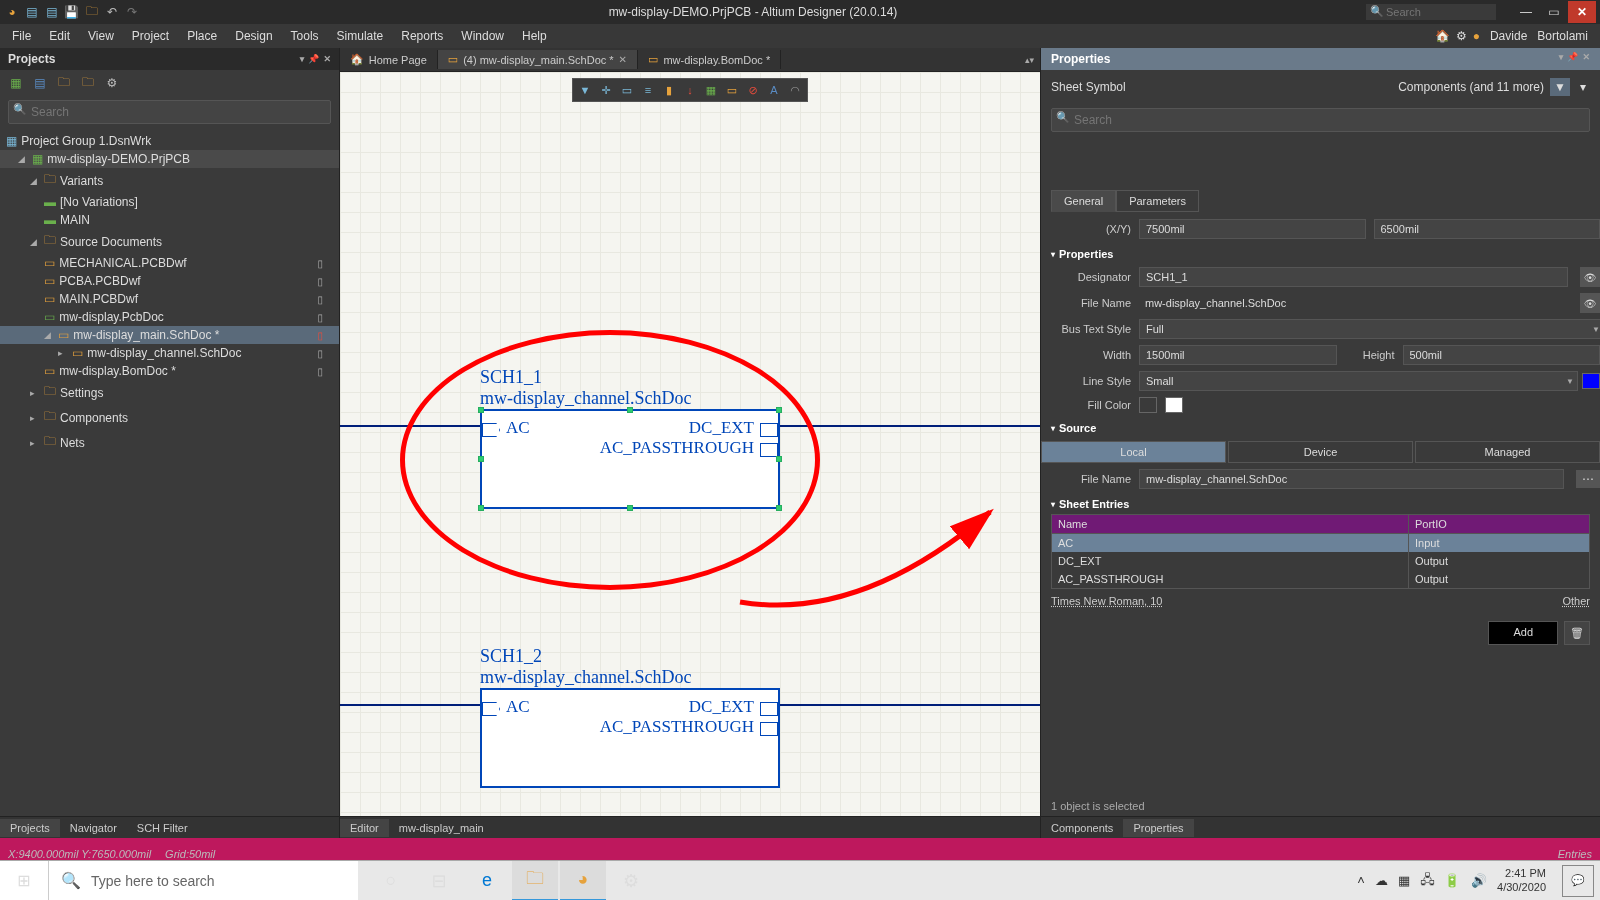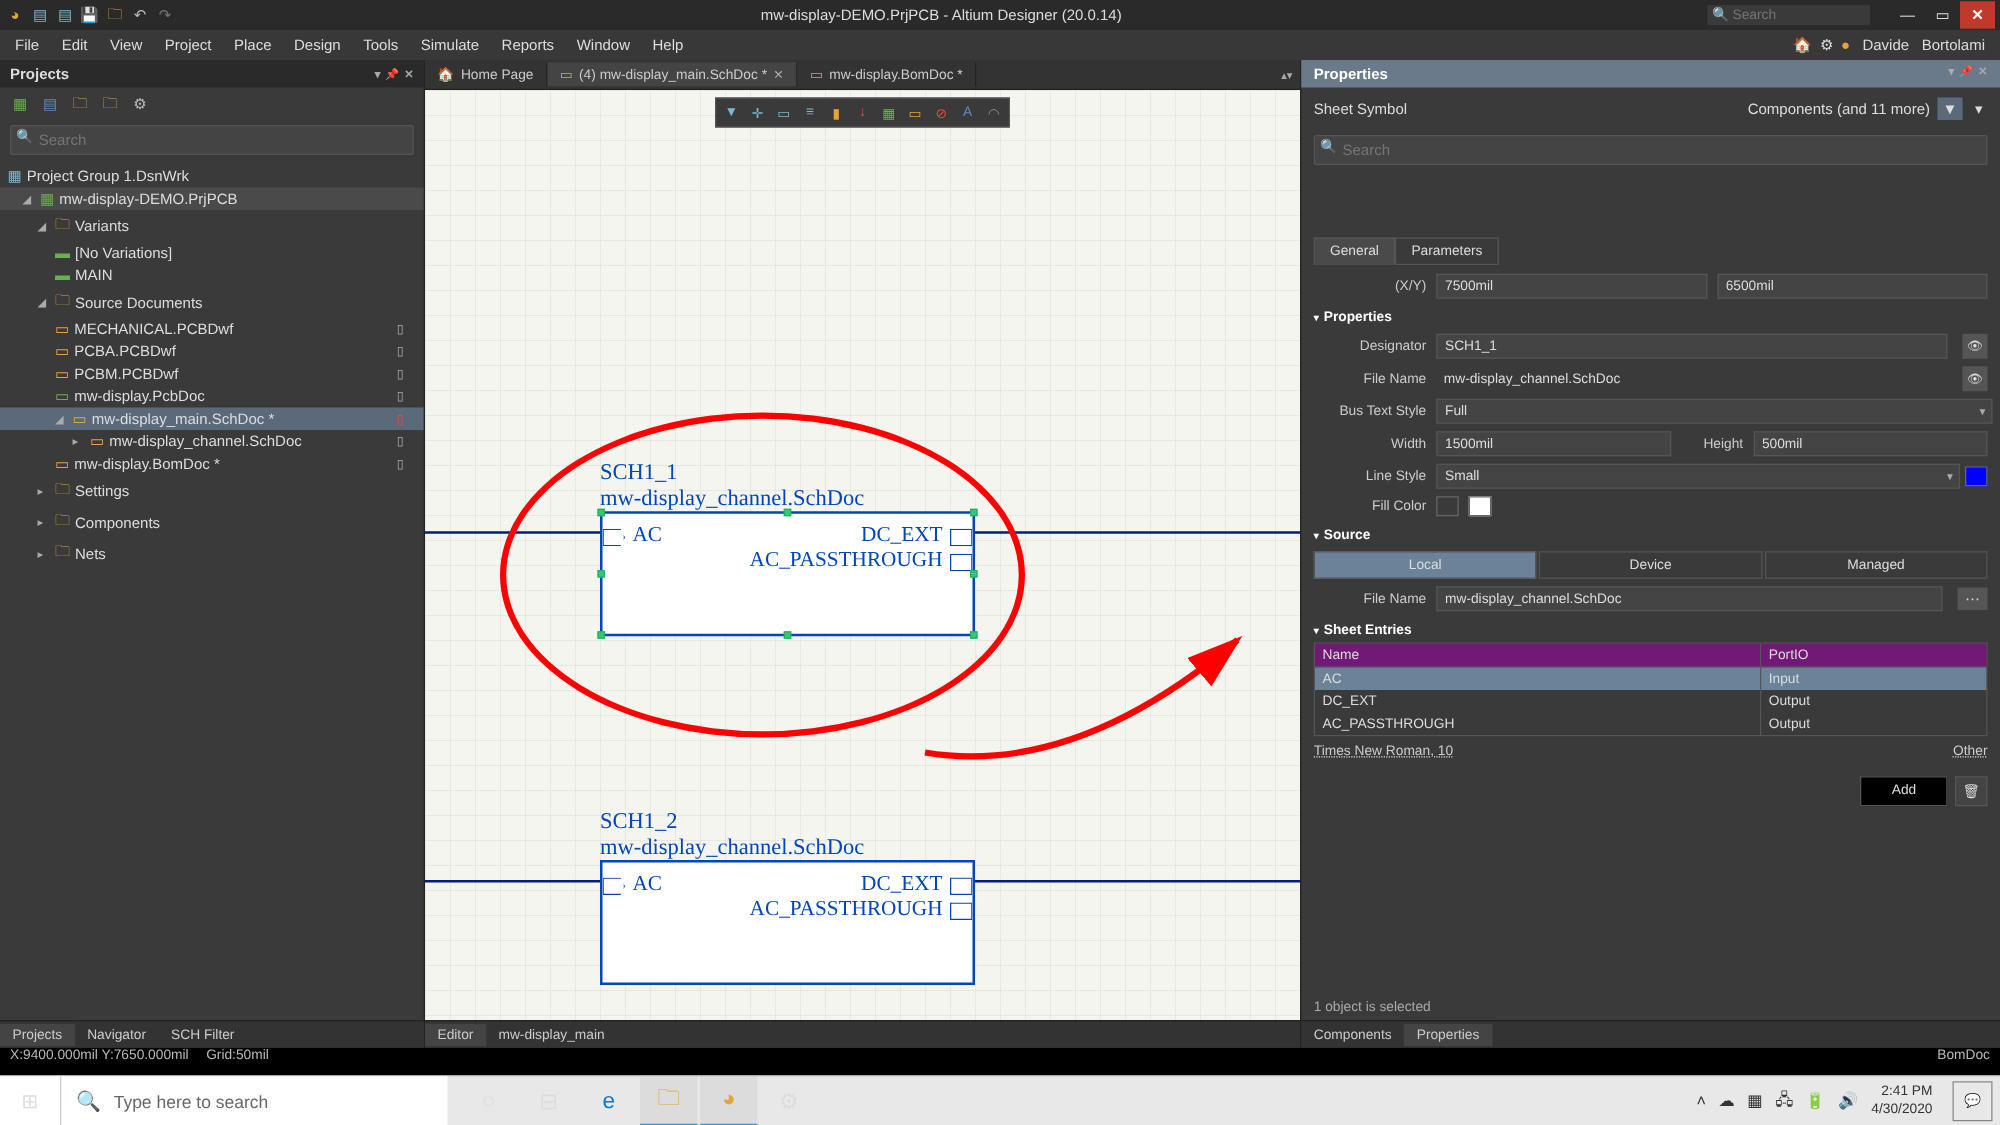--- a/index.html
+++ b/index.html
@@ -79,21 +79,21 @@
 .props-header { background: #6a7a8a; padding: 4px 10px; font-size: 12px; font-weight: bold; color: #fff; display: flex; justify-content: space-between; }
 .props-sub { padding: 8px 10px; display: flex; justify-content: space-between; align-items: center; font-size: 12px; }
 .props-sub-right { display: flex; align-items: center; gap: 6px; }
 .filter-btn { width: 20px; height: 18px; background: #5a6a7a; display: flex; align-items: center; justify-content: center; }
 .props-search { padding: 4px 10px; }
 .props-search input { width: 100%; background: #444; border: 1px solid #555; color: #ccc; padding: 4px 6px 4px 22px; font-size: 12px; border-radius: 2px; }
 .tab-strip { display: flex; padding: 6px 10px 0; gap: 0; }
 .prop-tab { padding: 4px 12px; border: 1px solid #555; font-size: 11px; background: #3a3a3a; margin-top: 48px; }
 .prop-tab.active { background: #4a4a4a; border-bottom: 1px solid #4a4a4a; }
 .props-body { flex: 1; overflow: auto; padding: 4px 0 4px 0; }
-.prop-row { display: flex; align-items: center; padding: 3px 10px; gap: 8px; }
+.prop-row { display: flex; align-items: center; padding: 3px 0; gap: 8px; }
 .prop-label { width: 90px; text-align: right; font-size: 11px; color: #ccc; }
 .prop-input { flex: 1; background: #444; border: 1px solid #555; color: #ddd; padding: 3px 6px; font-size: 11px; }
 .section-hdr { padding: 6px 10px 4px; font-size: 11px; font-weight: bold; color: #fff; display: flex; align-items: center; gap: 4px; }
 .section-hdr::before { content: "▾"; font-size: 8px; }
 .eye-btn { width: 20px; height: 20px; background: #555; display: flex; align-items: center; justify-content: center; font-size: 10px; margin-left: 4px; }
 .color-sw { width: 18px; height: 16px; border: 1px solid #666; }
 .seg-btns { display: flex; flex: 1; gap: 2px; }
 .seg-btn { flex: 1; text-align: center; padding: 4px 0; border: 1px solid #555; font-size: 11px; background: #3a3a3a; }
 .seg-btn.active { background: #6b8299; }
 .entries-table { margin: 0 10px; border: 1px solid #555; }
@@ -111,21 +111,21 @@
 .del-btn { width: 26px; height: 24px; background: #444; border: 1px solid #555; display: flex; align-items: center; justify-content: center; font-size: 11px; }
 .selection-note { padding: 4px 10px; font-size: 11px; color: #aaa; margin-top: 17px; }
 .dots-btn { width: 24px; height: 18px; background: #555; display: flex; align-items: center; justify-content: center; font-size: 12px; margin-left: 4px; }
 
 
 .bottom-tabs { height: 22px; background: #333; display: flex; align-items: center; border-top: 1px solid #222; }
 .btm-tab { padding: 3px 10px; font-size: 11px; color: #ccc; }
 .btm-tab.active { background: #444; }
 
 
-.statusbar { height: 22px; background: #000000; display: flex; align-items: flex-start; padding: 0 8px; font-size: 11px; color: #bbb; gap: 14px; }
+.statusbar { height: 22px; background: #be185d; display: flex; align-items: flex-end; padding: 0 8px; font-size: 11px; color: #bbb; gap: 14px; font-style: italic; }
 .statusbar .right { margin-left: auto; }
 
 
 .taskbar { height: 40px; background: #e8e8e8; display: flex; align-items: center; border-top: 1px solid #aaa; }
 .start-btn { width: 48px; height: 40px; display: flex; align-items: center; justify-content: center; background: #fff; font-size: 16px; }
 .cortana { flex: 0 0 310px; height: 40px; background: #fff; display: flex; align-items: center; padding: 0 12px; gap: 10px; border-left: 1px solid #ccc; }
 .cortana-icon { font-size: 16px; color: #666; }
 .cortana-text { color: #666; font-size: 14px; }
 .task-icons { display: flex; margin-left: 10px; gap: 2px; }
 .task-icon { width: 46px; height: 40px; display: flex; align-items: center; justify-content: center; font-size: 18px; }
@@ -241,21 +241,21 @@
           <span>MECHANICAL.PCBDwf</span>
           <span class="file-flag">▯</span>
         </div>
       <div class="tree-row tree-indent-3">
           <span style="color:#e6a23c">▭</span>
           <span>PCBA.PCBDwf</span>
           <span class="file-flag">▯</span>
         </div>
       <div class="tree-row tree-indent-3">
           <span style="color:#e6a23c">▭</span>
-          <span>PCBM.PCBDwf</span>
+          <span>MAIN.PCBDwf</span>
           <span class="file-flag">▯</span>
         </div>
       <div class="tree-row tree-indent-3">
           <span style="color:#6ab04c">▭</span>
           <span>mw-display.PcbDoc</span>
           <span class="file-flag">▯</span>
         </div>
       <div class="tree-row tree-indent-3 selected">
           <span class="tree-caret">◢</span>
           <span style="color:#e6a23c">▭</span>
@@ -493,21 +493,21 @@
     <div class="bottom-tabs">
       <span class="btm-tab">Components</span>
       <span class="btm-tab active">Properties</span>
     </div>
   </div>
 </div>
 
 <div class="statusbar">
   <span>X:9400.000mil Y:7650.000mil</span>
   <span>Grid:50mil</span>
-  <span class="right">BomDoc</span>
+  <span class="right">Entries</span>
 </div>
 
 <div class="taskbar">
   <div class="start-btn">⊞</div>
   <div class="cortana">
     <span class="cortana-icon">🔍</span>
     <span class="cortana-text">Type here to search</span>
   </div>
   <div class="task-icons">
     <span class="task-icon">○</span>

